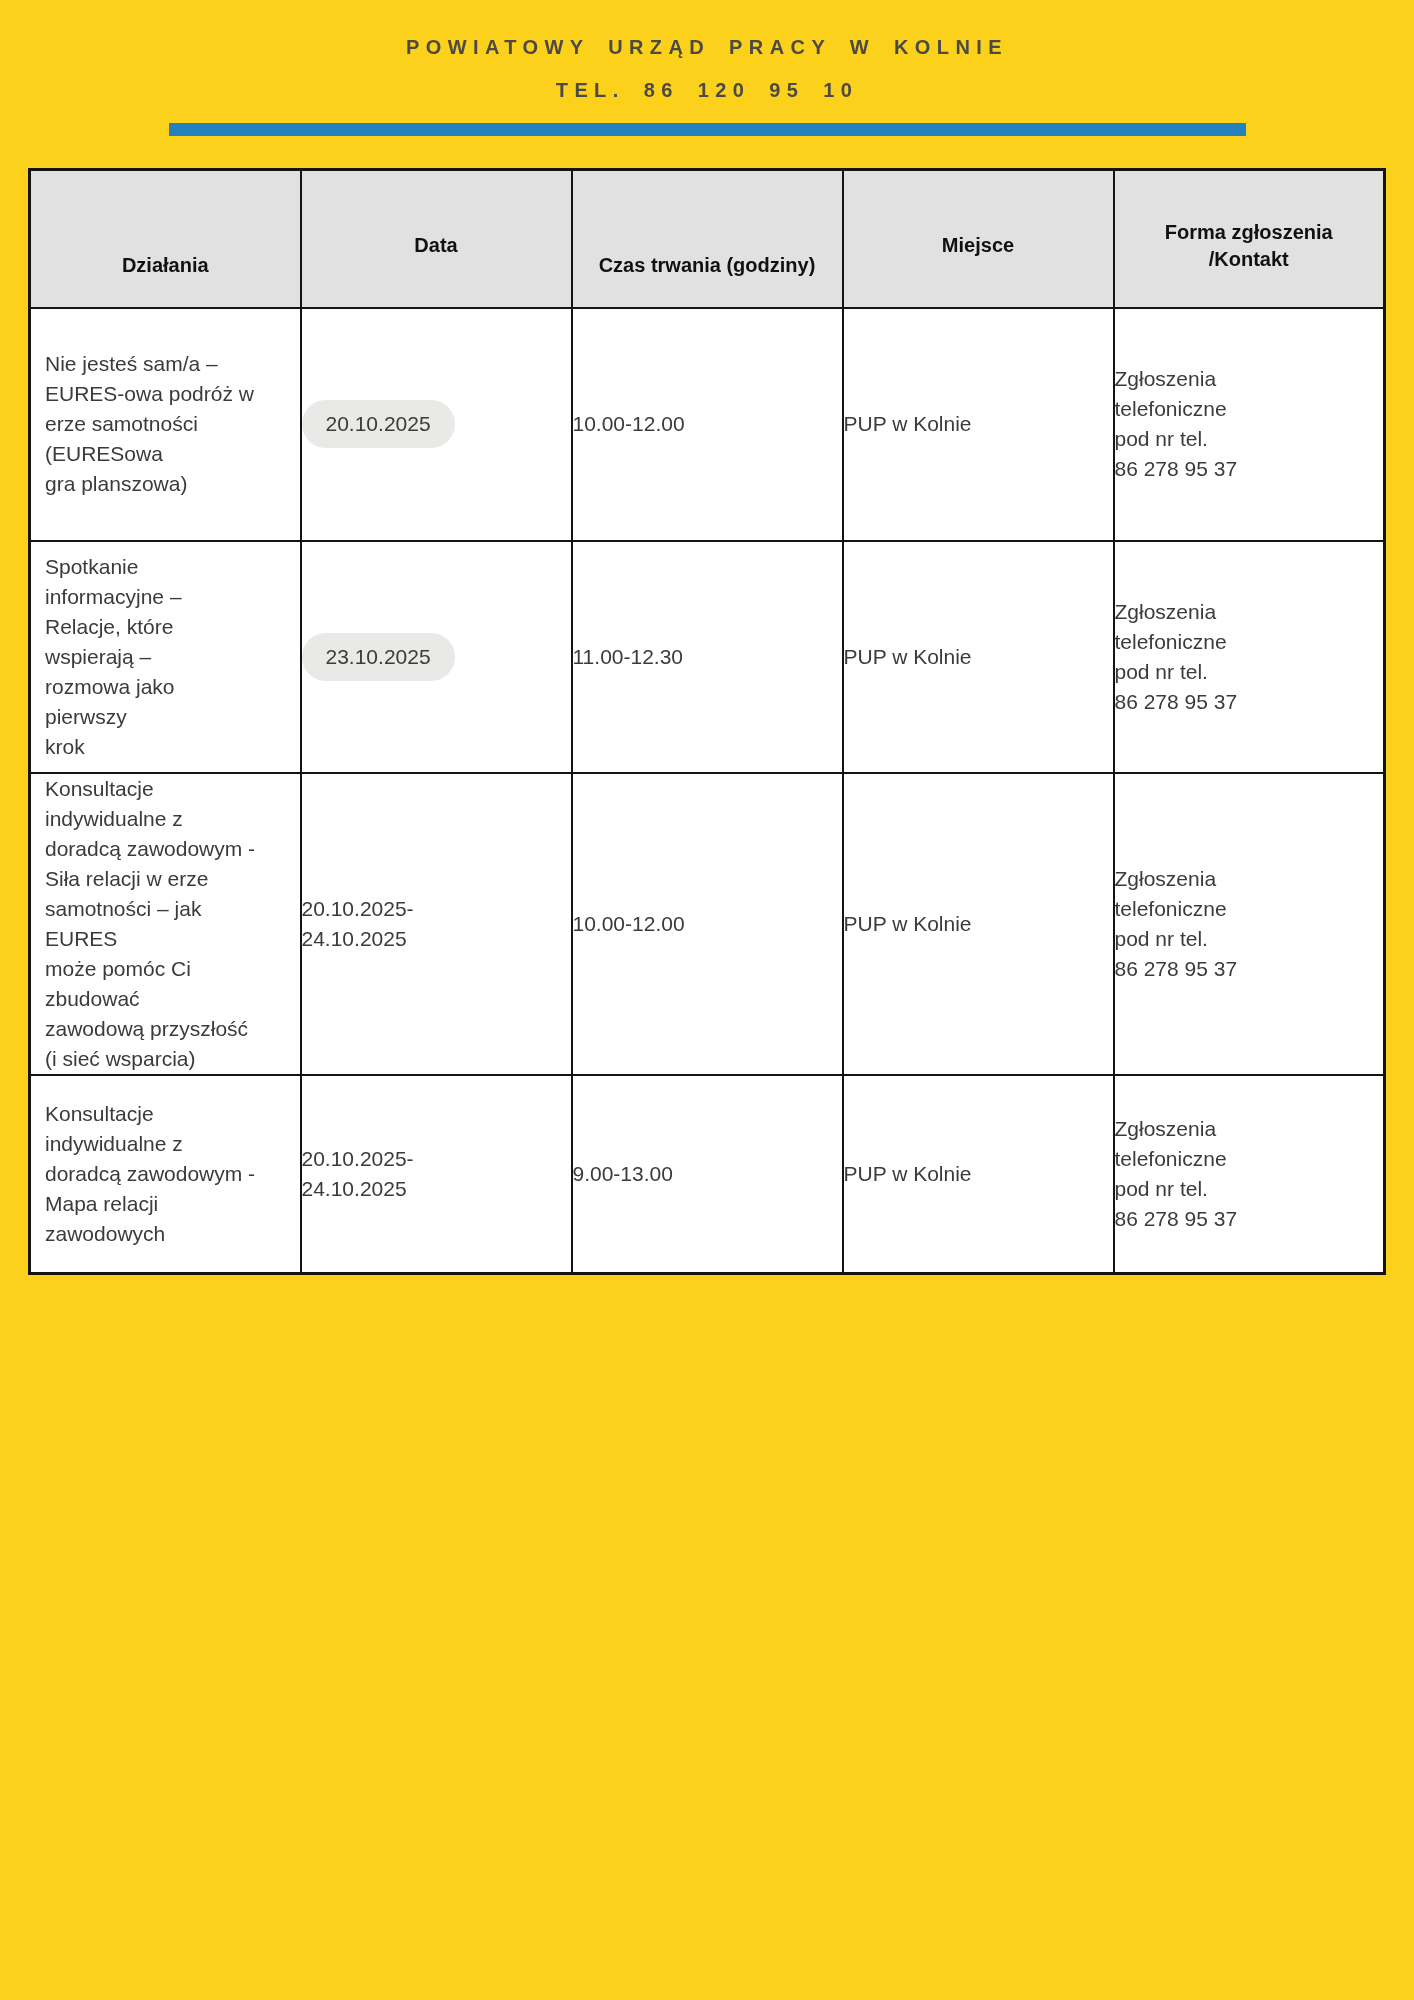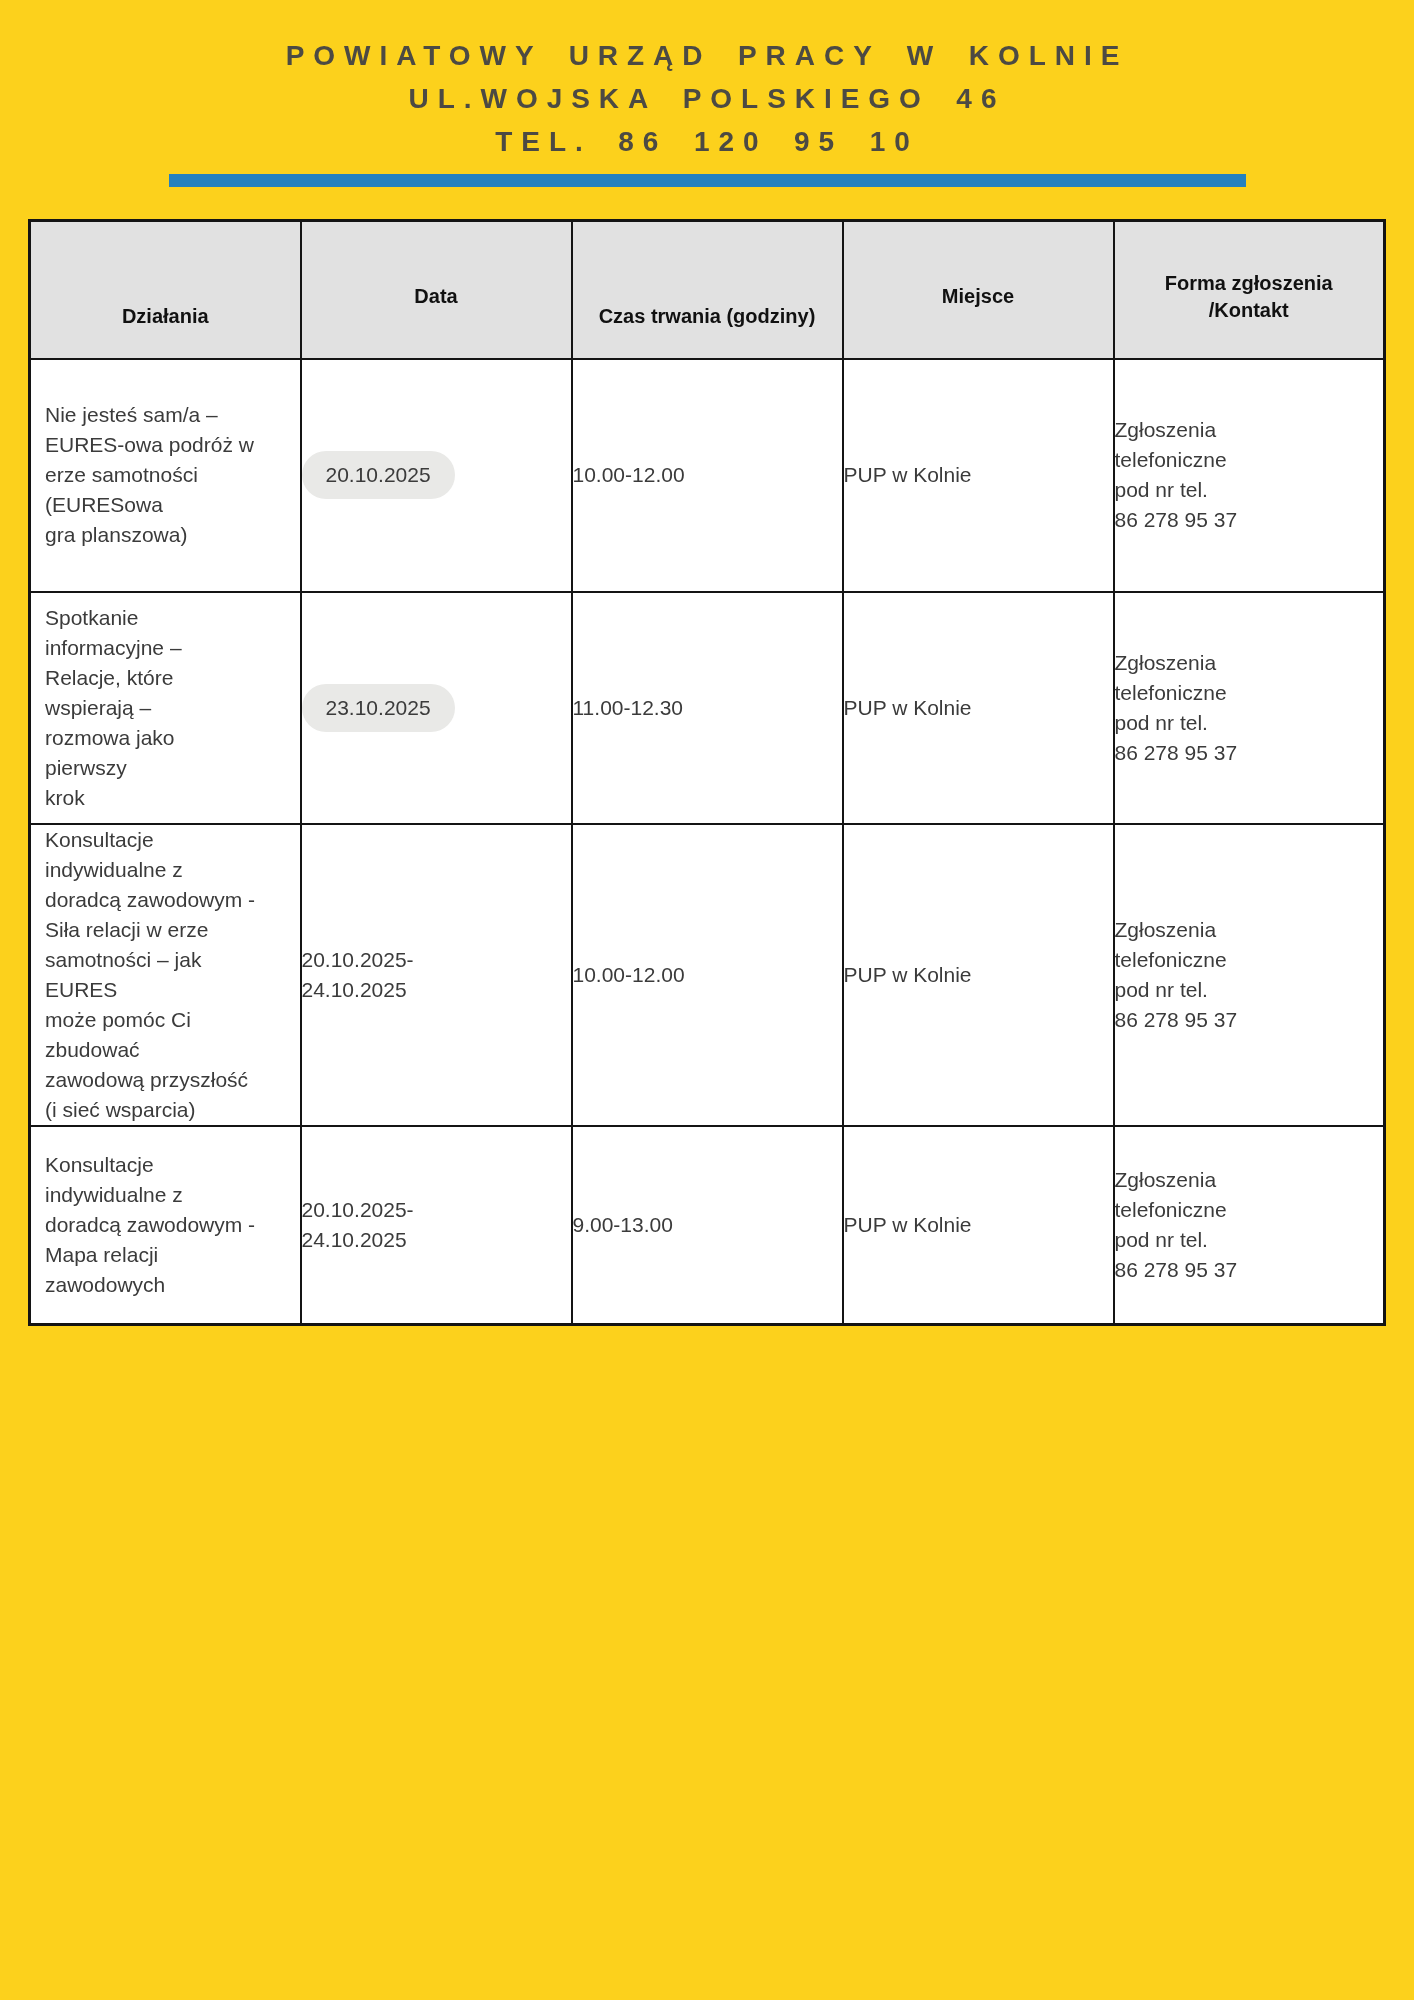--- a/index.html
+++ b/index.html
@@ -6,25 +6,25 @@
   html, body { width: 1414px; }
   body {
     width: 1414px;
     height: 2000px;
     background: #FCD11C;
     font-family: "Liberation Sans", sans-serif;
     overflow: hidden;
   }
   
   .top-header {
-    padding-top: 34px;
+    padding-top: 26px;
     text-align: center;
     color: #4C4A43;
     font-weight: bold;
-    font-size: 28px;
+    font-size: 20px;
     line-height: 43px;
     letter-spacing: 0.32em;
     word-spacing: 0.35em;
   }
   .accent-bar {
     width: 1077px;
     height: 13px;
     background: #2581BE;
     margin: 11px auto 0 auto;
   }
@@ -68,21 +68,20 @@
     background: #E9E9E7;
     border-radius: 24px;
     padding: 9px 24px;
   }
 </style>
 </head>
 <body>
 
 <div class="top-header">
   <div>POWIATOWY URZĄD PRACY W KOLNIE</div>
-  <div>UL.WOJSKA POLSKIEGO 46</div>
   <div>TEL. 86 120 95 10</div>
 </div>
 
 <div class="accent-bar"></div>
 
 <table class="schedule">
   <thead>
     <tr style="height:138px;">
       <th class="hdr-low">Działania</th>
       <th>Data</th>

